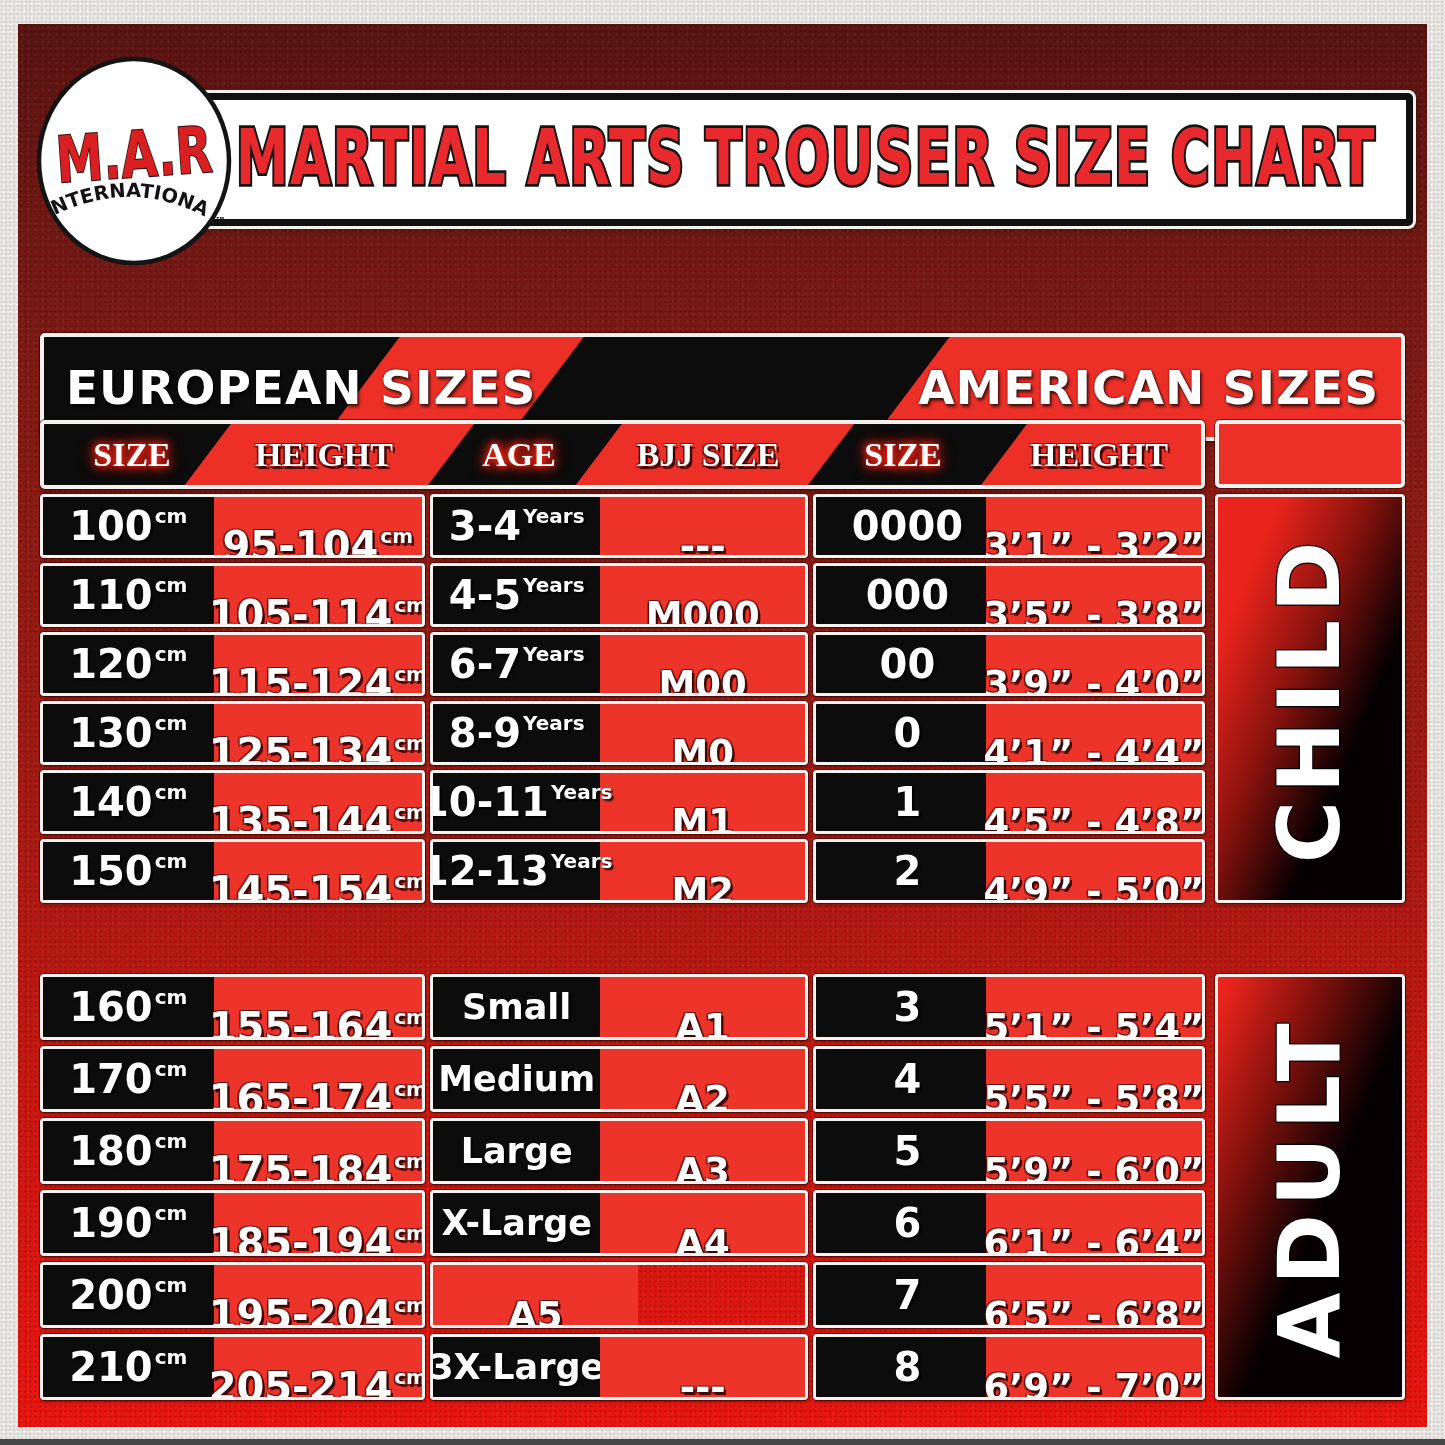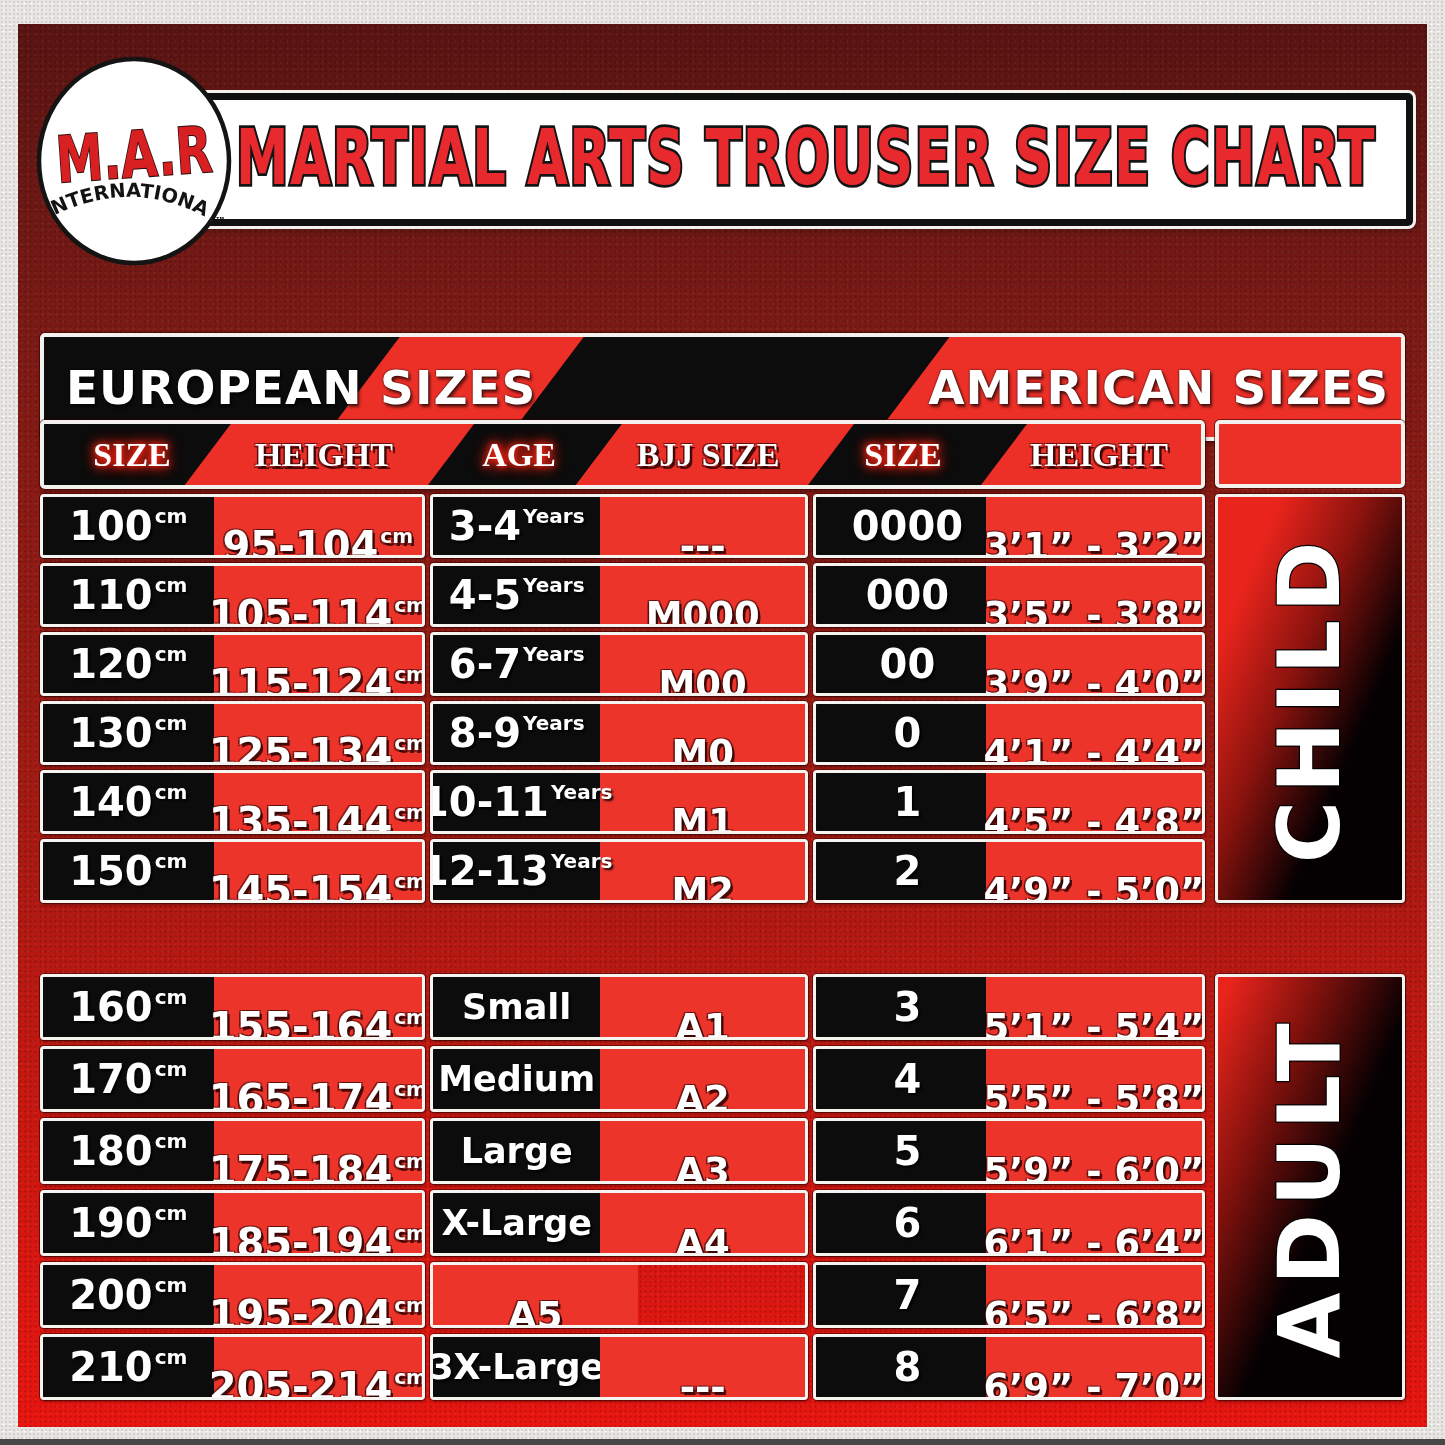--- a/index.html
+++ b/index.html
@@ -54,21 +54,21 @@
   .band-sizes .s1 { left:-8%;   width:31.5%; }
   .band-sizes .s2 { left:23.5%; width:13.5%; }
   .band-sizes .s3 { left:37%;   width:27%;   }
   .band-sizes .s4 { left:64%;   width:46%;   }
   .band-label {
     position:absolute; top:0; height:100%; display:flex; align-items:center;
     font-size:47px; font-weight:bold; color:#ffffff; letter-spacing:1px; white-space:nowrap;
     text-shadow:2px 3px 3px rgba(0,0,0,.6), 0 0 2px #000;
   }
   .band-label.left  { left:22px; }
-  .band-label.right { right:12px; }
+  .band-label.right { right:22px; }
 
   .band-cols { left:22px; top:396px; width:1165px; height:69px;font-family:Liberation Serif, serif; }
   .band-cols .c1 { left:-8%;   width:22.2%; }
   .band-cols .c2 { left:14.2%; width:21%;   }
   .band-cols .c3 { left:35.2%; width:12.8%; }
   .band-cols .c4 { left:48%;   width:20%;   }
   .band-cols .c5 { left:68%;   width:15%;   }
   .band-cols .c6 { left:83%;   width:27%;   }
   .col-label {
     position:absolute; top:0; height:100%; display:flex; align-items:center;

